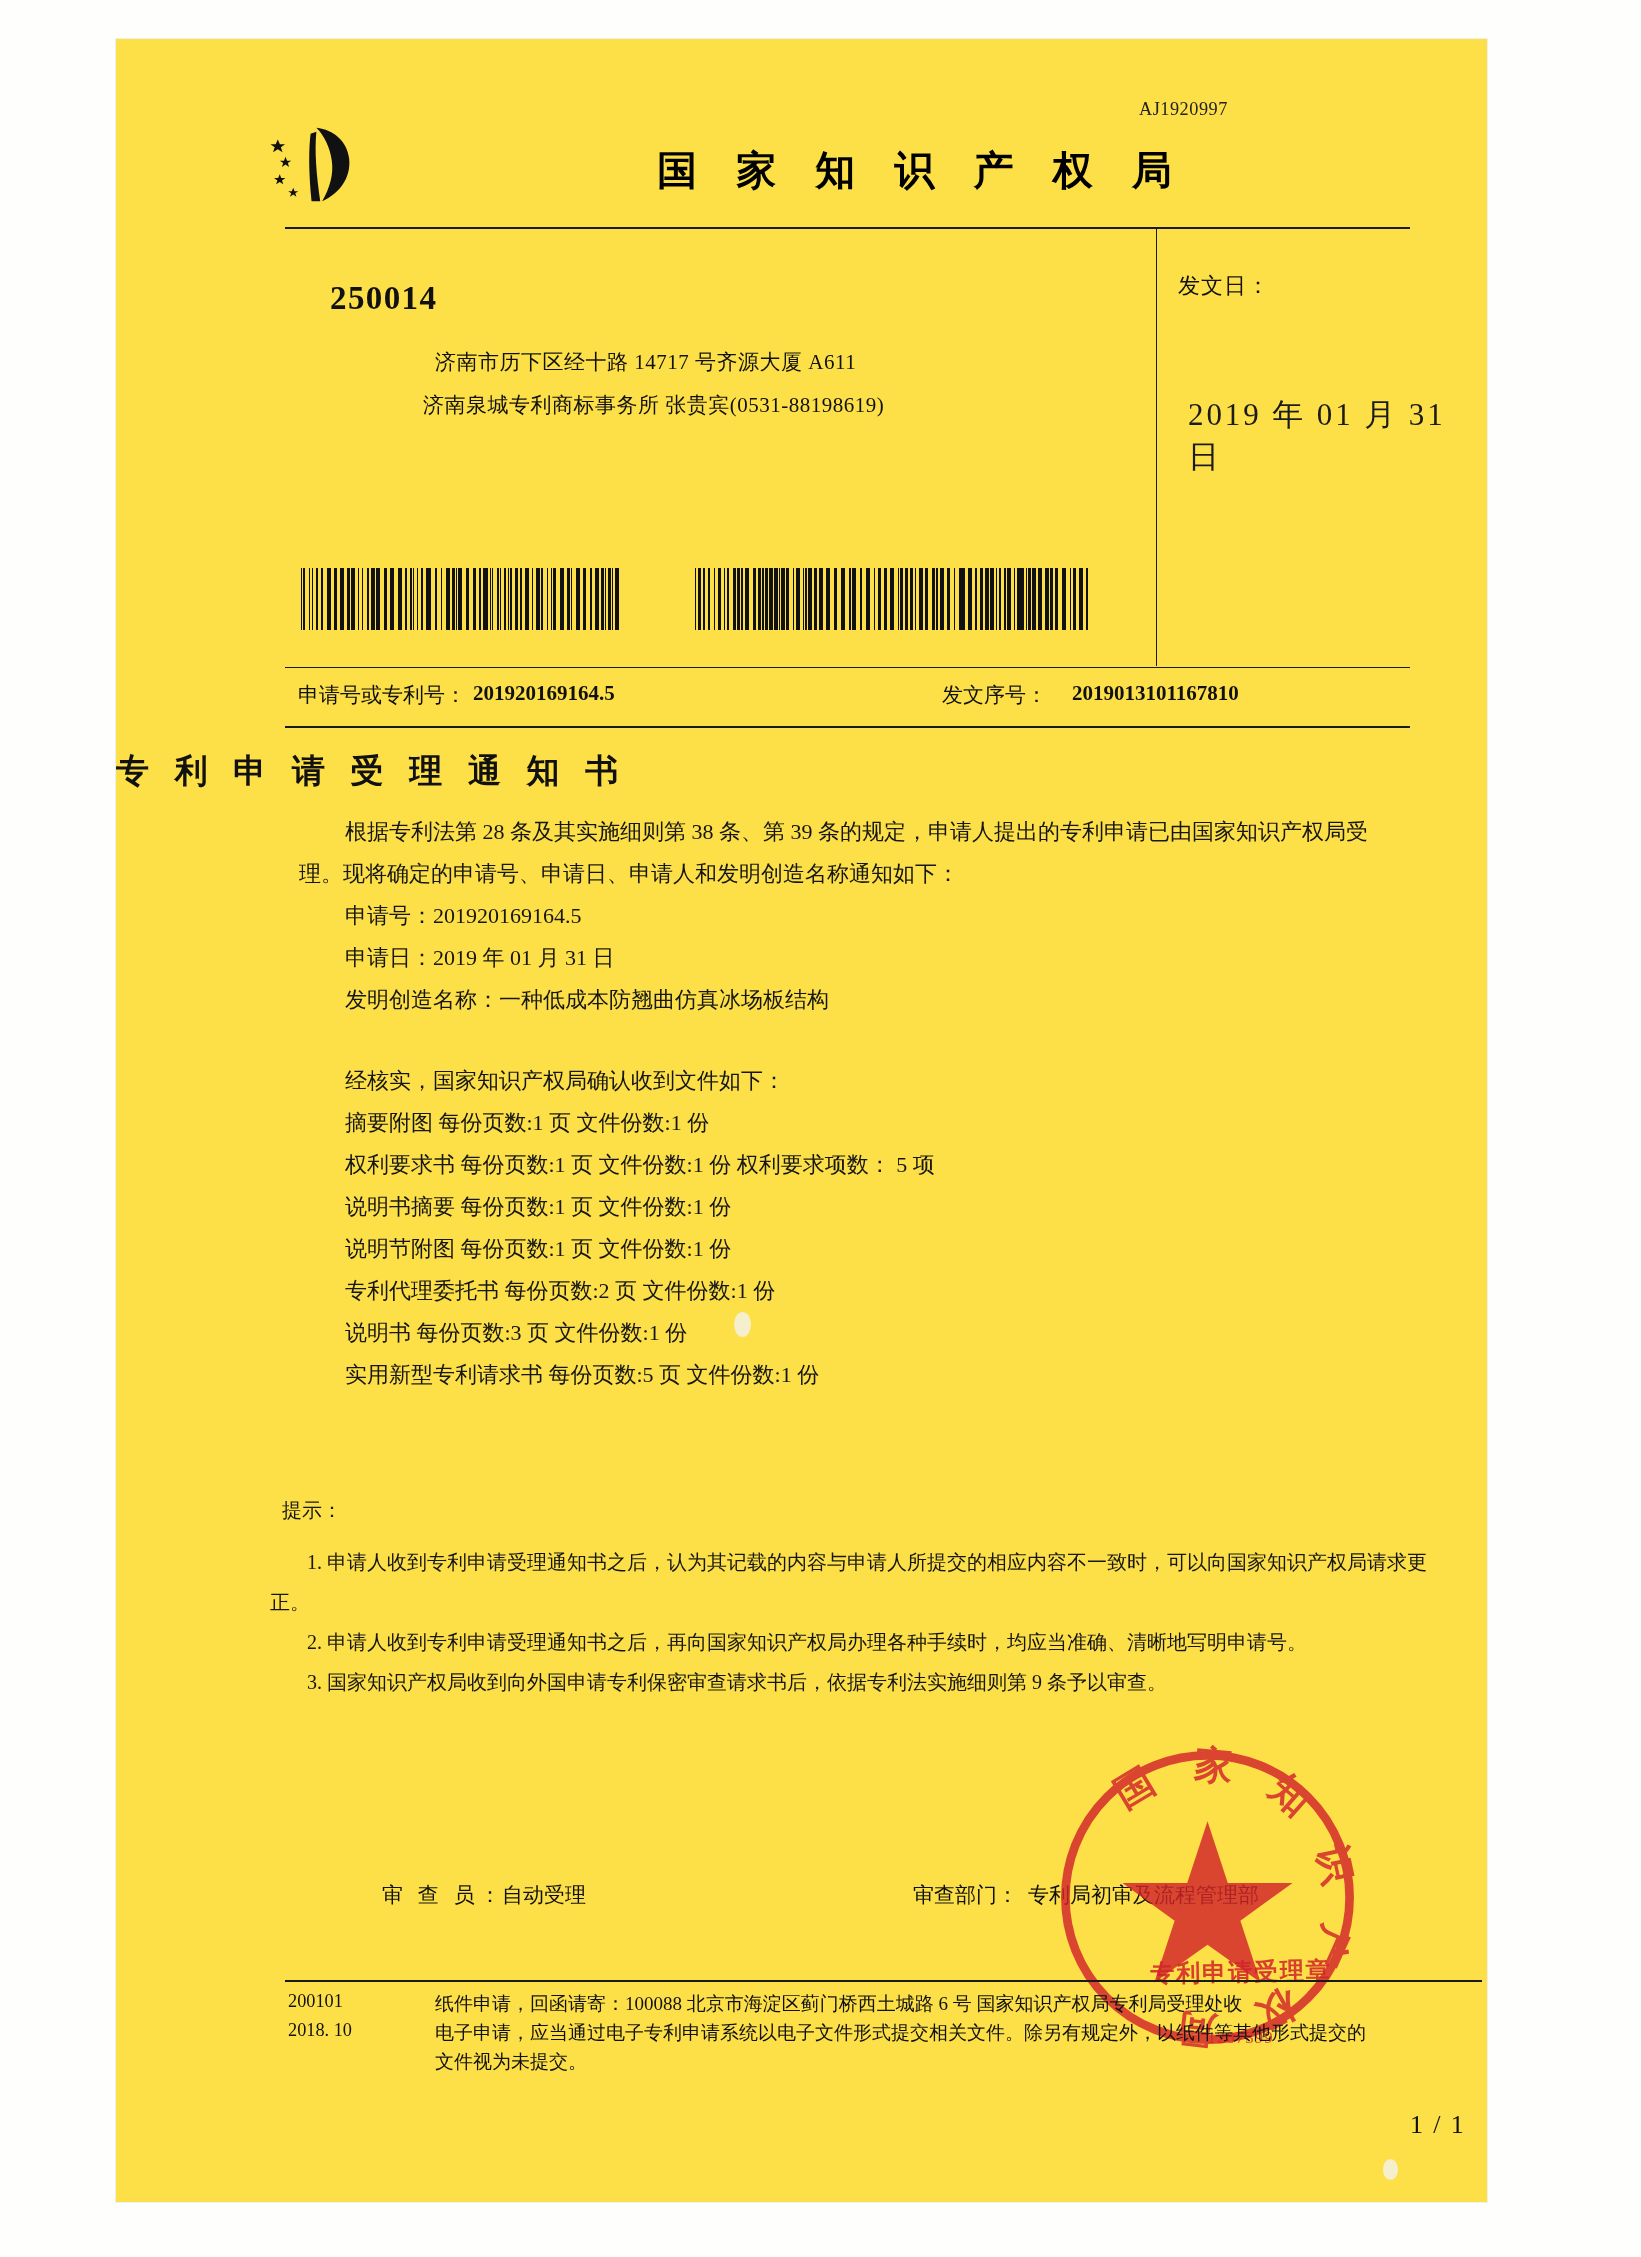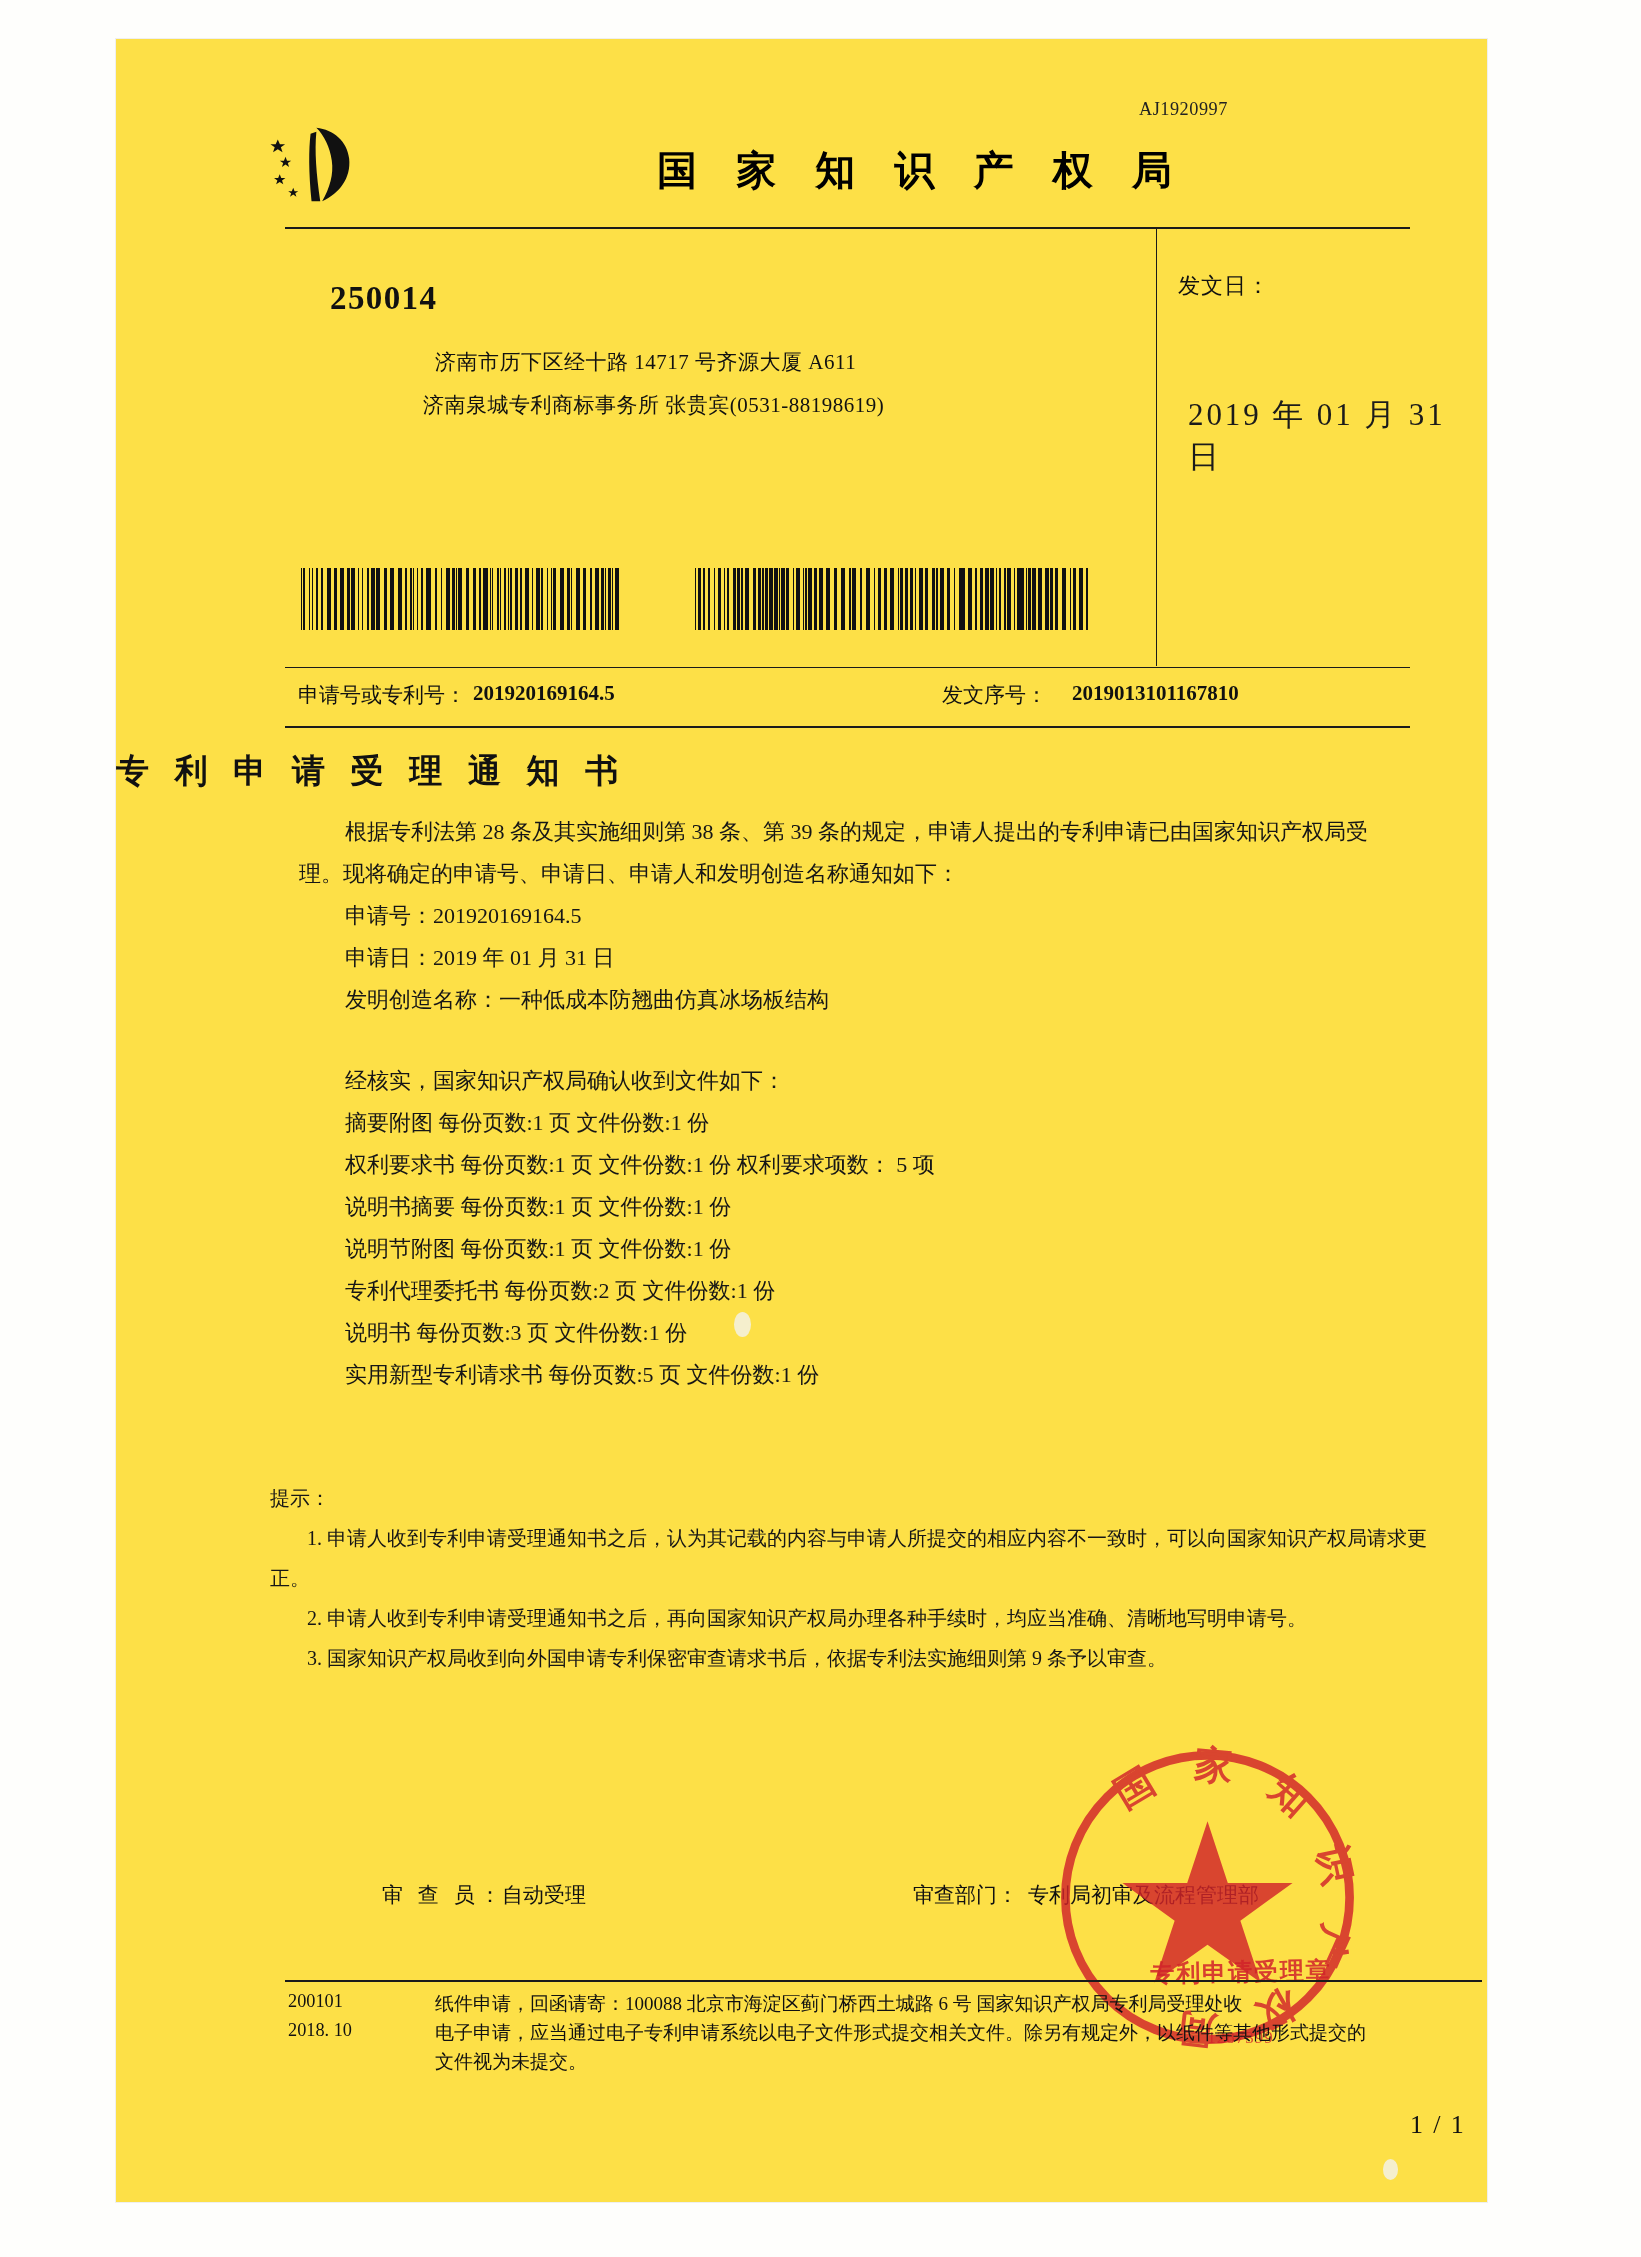--- a/index.html
+++ b/index.html
@@ -196,21 +196,21 @@
   
   .tips {
     position: absolute;
     left: 154px;
     top: 1439px;
     width: 1159px;
     font-size: 20px;
     line-height: 40px;
     color: #161616;
   }
-  .tips .t-head { margin: 0; }
+  .tips .t-head { margin: 12px; }
   .tips .t-item { margin: 0; text-indent: 37px; }
   
   .exam-label {
     position: absolute;
     left: 266px;
     top: 1842px;
     font-size: 21px;
     letter-spacing: 4.8px;
   }
   .exam-value {

